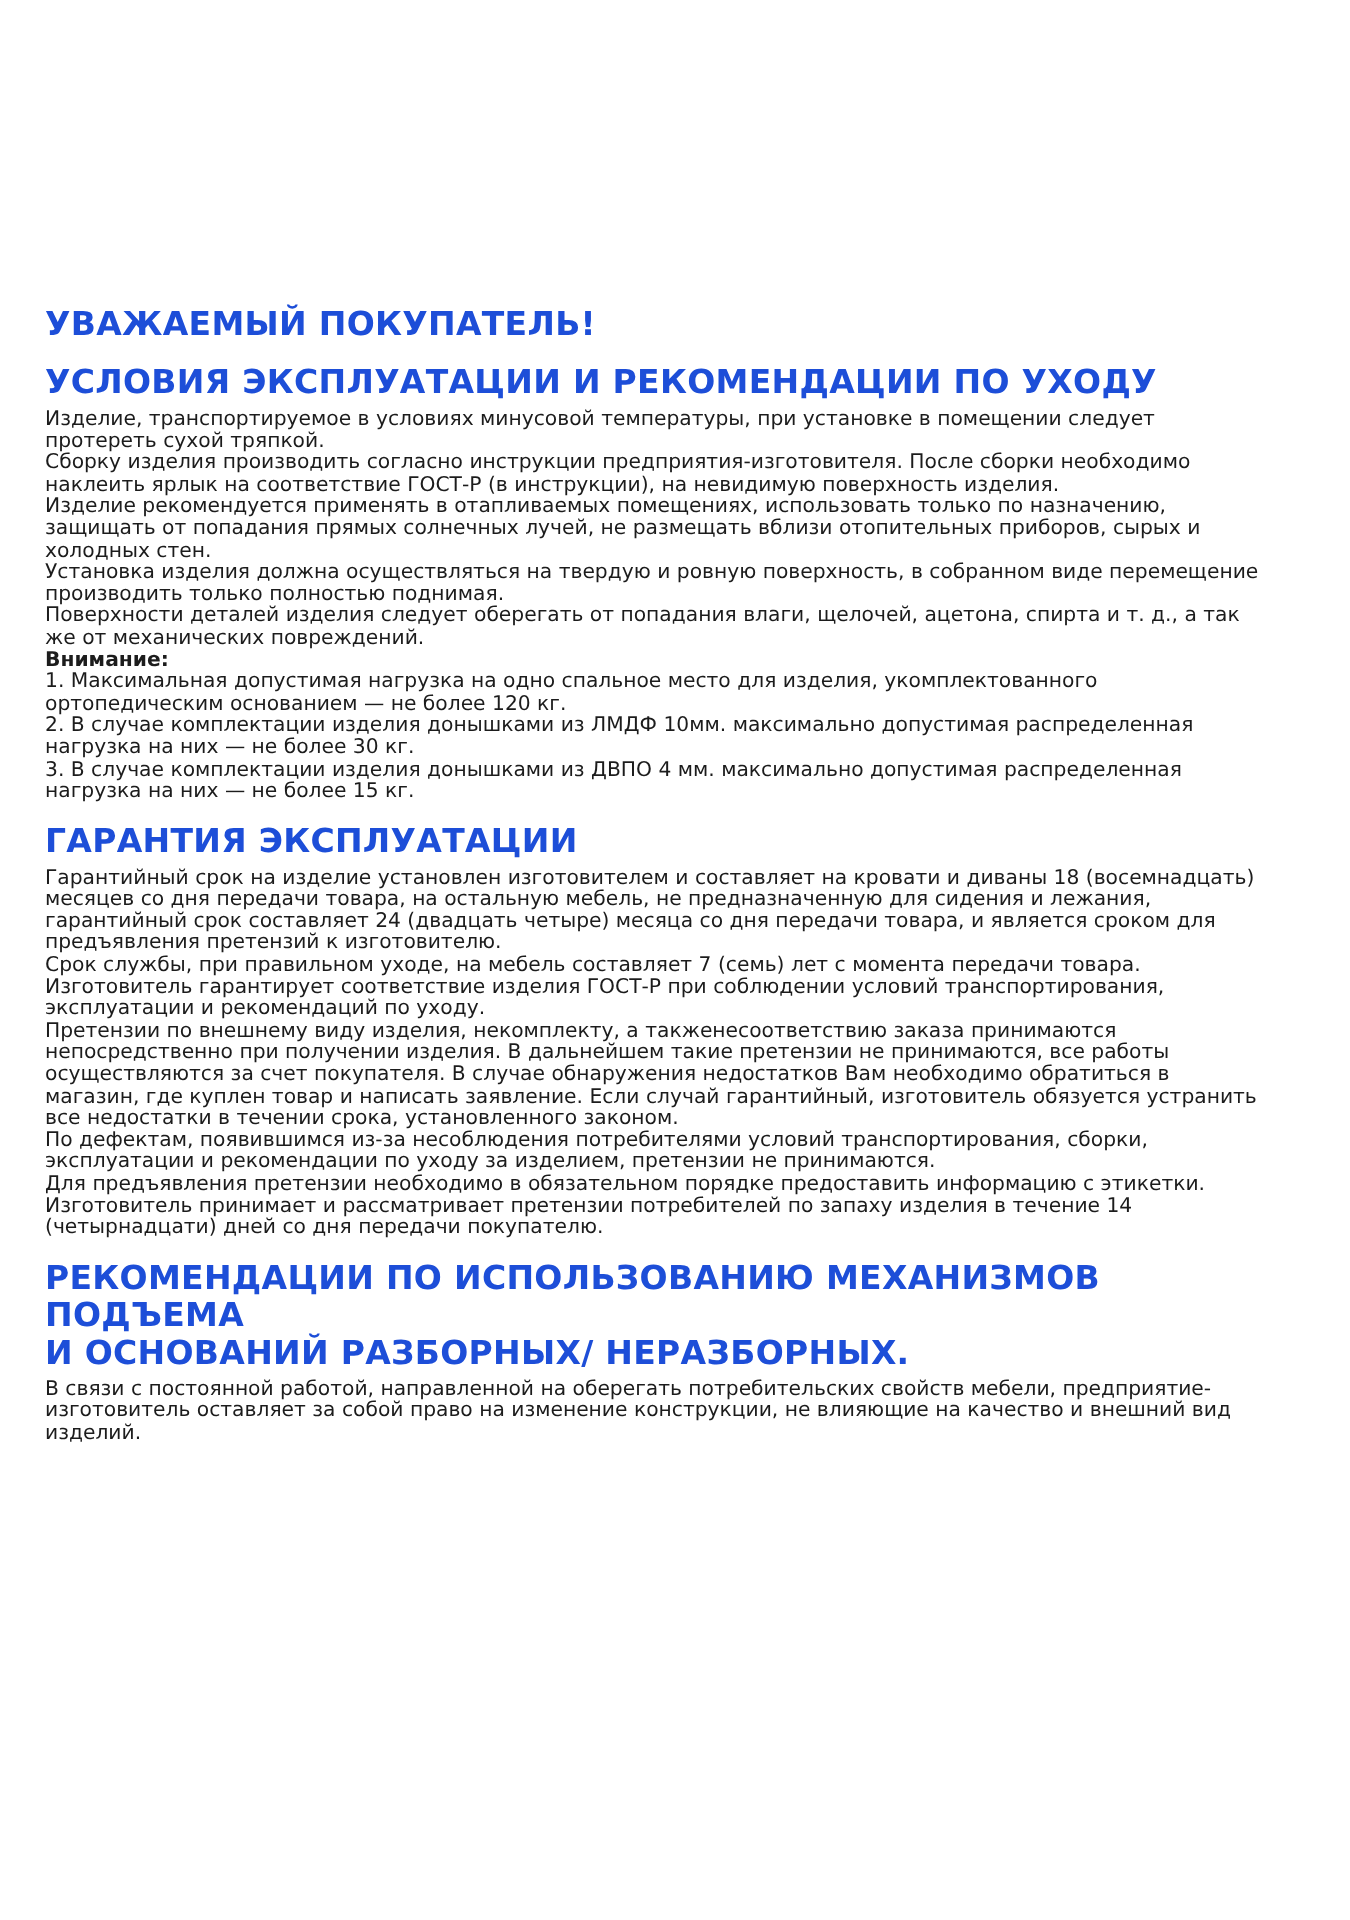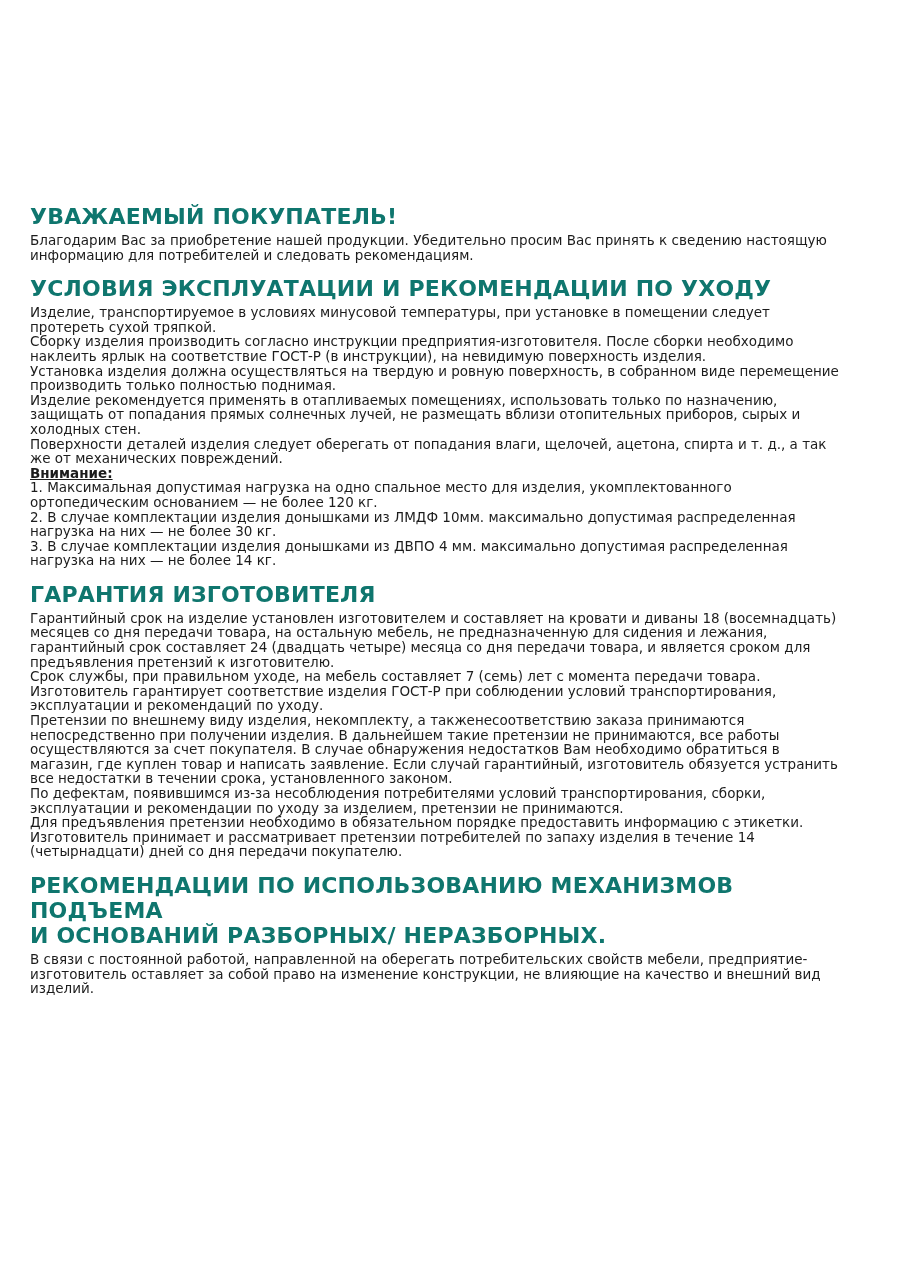--- a/index.html
+++ b/index.html
@@ -19,62 +19,60 @@
   .content {
     position: absolute;
     left: 30px;
     top: 204px;
     width: 810px;
   }
   .sec-heading {
     font-size: 22px;
     line-height: 25px;
     font-weight: bold;
-    color: #0f766e;
+    color: #1d4ed8;
     margin: 14px 0 4px 0;
     white-space: pre-line;
     letter-spacing: 0.2px;
   }
   section:first-child .sec-heading {
     margin-top: 0;
   }
   .para {
     margin: 0;
     font-size: 13.5px;
     line-height: 14.6px;
     color: #1c1c1c;
   }
   .attention {
     font-weight: bold;
-    text-decoration: underline;
   }
 </style>
 </head>
 <body>
 
 <div class="page">
   <div class="content">
       <section>
         <h2 class="sec-heading">УВАЖАЕМЫЙ ПОКУПАТЕЛЬ!</h2>
-        <p class="para">Благодарим Вас за приобретение нашей продукции. Убедительно просим Вас принять к сведению настоящую информацию для потребителей и следовать рекомендациям.</p>
       </section>
       <section>
         <h2 class="sec-heading">УСЛОВИЯ ЭКСПЛУАТАЦИИ И РЕКОМЕНДАЦИИ ПО УХОДУ</h2>
         <p class="para">Изделие, транспортируемое в условиях минусовой температуры, при установке в помещении следует протереть сухой тряпкой.</p>
         <p class="para">Сборку изделия производить согласно инструкции предприятия-изготовителя. После сборки необходимо наклеить ярлык на соответствие ГОСТ-Р (в инструкции), на невидимую поверхность изделия.</p>
+        <p class="para">Изделие рекомендуется  применять в отапливаемых помещениях, использовать только по назначению, защищать от попадания прямых солнечных лучей, не размещать вблизи отопительных приборов, сырых и холодных стен.</p>
         <p class="para">Установка изделия должна осуществляться на твердую и ровную поверхность, в собранном виде перемещение производить только полностью поднимая.</p>
-        <p class="para">Изделие рекомендуется  применять в отапливаемых помещениях, использовать только по назначению, защищать от попадания прямых солнечных лучей, не размещать вблизи отопительных приборов, сырых и холодных стен.</p>
         <p class="para">Поверхности деталей изделия следует оберегать от попадания влаги, щелочей, ацетона, спирта и т. д., а так же от механических повреждений.</p>
         <p class="para attention">Внимание:</p>
         <p class="para">1. Максимальная допустимая нагрузка на одно спальное место для изделия, укомплектованного ортопедическим основанием — не более 120 кг.</p>
         <p class="para">2. В случае комплектации изделия донышками из ЛМДФ 10мм. максимально допустимая распределенная нагрузка на них — не более 30 кг.</p>
-        <p class="para">3. В случае комплектации изделия донышками из ДВПО 4 мм. максимально допустимая распределенная нагрузка на них — не более 14 кг.</p>
+        <p class="para">3. В случае комплектации изделия донышками из ДВПО 4 мм. максимально допустимая распределенная нагрузка на них — не более 15 кг.</p>
       </section>
       <section>
-        <h2 class="sec-heading">ГАРАНТИЯ ИЗГОТОВИТЕЛЯ</h2>
+        <h2 class="sec-heading">ГАРАНТИЯ ЭКСПЛУАТАЦИИ</h2>
         <p class="para">Гарантийный срок на изделие установлен изготовителем и составляет на кровати и диваны 18 (восемнадцать) месяцев со дня передачи товара, на остальную мебель, не предназначенную для сидения и лежания, гарантийный срок составляет 24 (двадцать четыре) месяца со дня передачи товара, и является сроком для предъявления претензий к изготовителю.</p>
         <p class="para">Срок службы, при правильном уходе, на мебель составляет 7 (семь) лет с момента передачи товара.</p>
         <p class="para">Изготовитель гарантирует соответствие изделия ГОСТ-Р при соблюдении условий транспортирования, эксплуатации и рекомендаций по уходу.</p>
         <p class="para">Претензии по внешнему виду изделия, некомплекту, а такженесоответствию заказа принимаются непосредственно при получении изделия. В дальнейшем такие претензии не принимаются, все работы осуществляются за счет покупателя. В случае обнаружения недостатков  Вам необходимо обратиться в магазин, где куплен товар и написать заявление. Если случай гарантийный, изготовитель обязуется устранить все недостатки в течении срока, установленного законом.</p>
         <p class="para">По дефектам, появившимся из-за несоблюдения потребителями условий транспортирования, сборки, эксплуатации и рекомендации по уходу за изделием, претензии не принимаются.</p>
         <p class="para">Для предъявления претензии необходимо в обязательном порядке предоставить информацию с этикетки.</p>
         <p class="para">Изготовитель принимает и рассматривает претензии потребителей по запаху изделия в течение 14 (четырнадцати) дней со дня передачи  покупателю.</p>
       </section>
       <section>
         <h2 class="sec-heading">РЕКОМЕНДАЦИИ ПО ИСПОЛЬЗОВАНИЮ МЕХАНИЗМОВ ПОДЪЕМА

